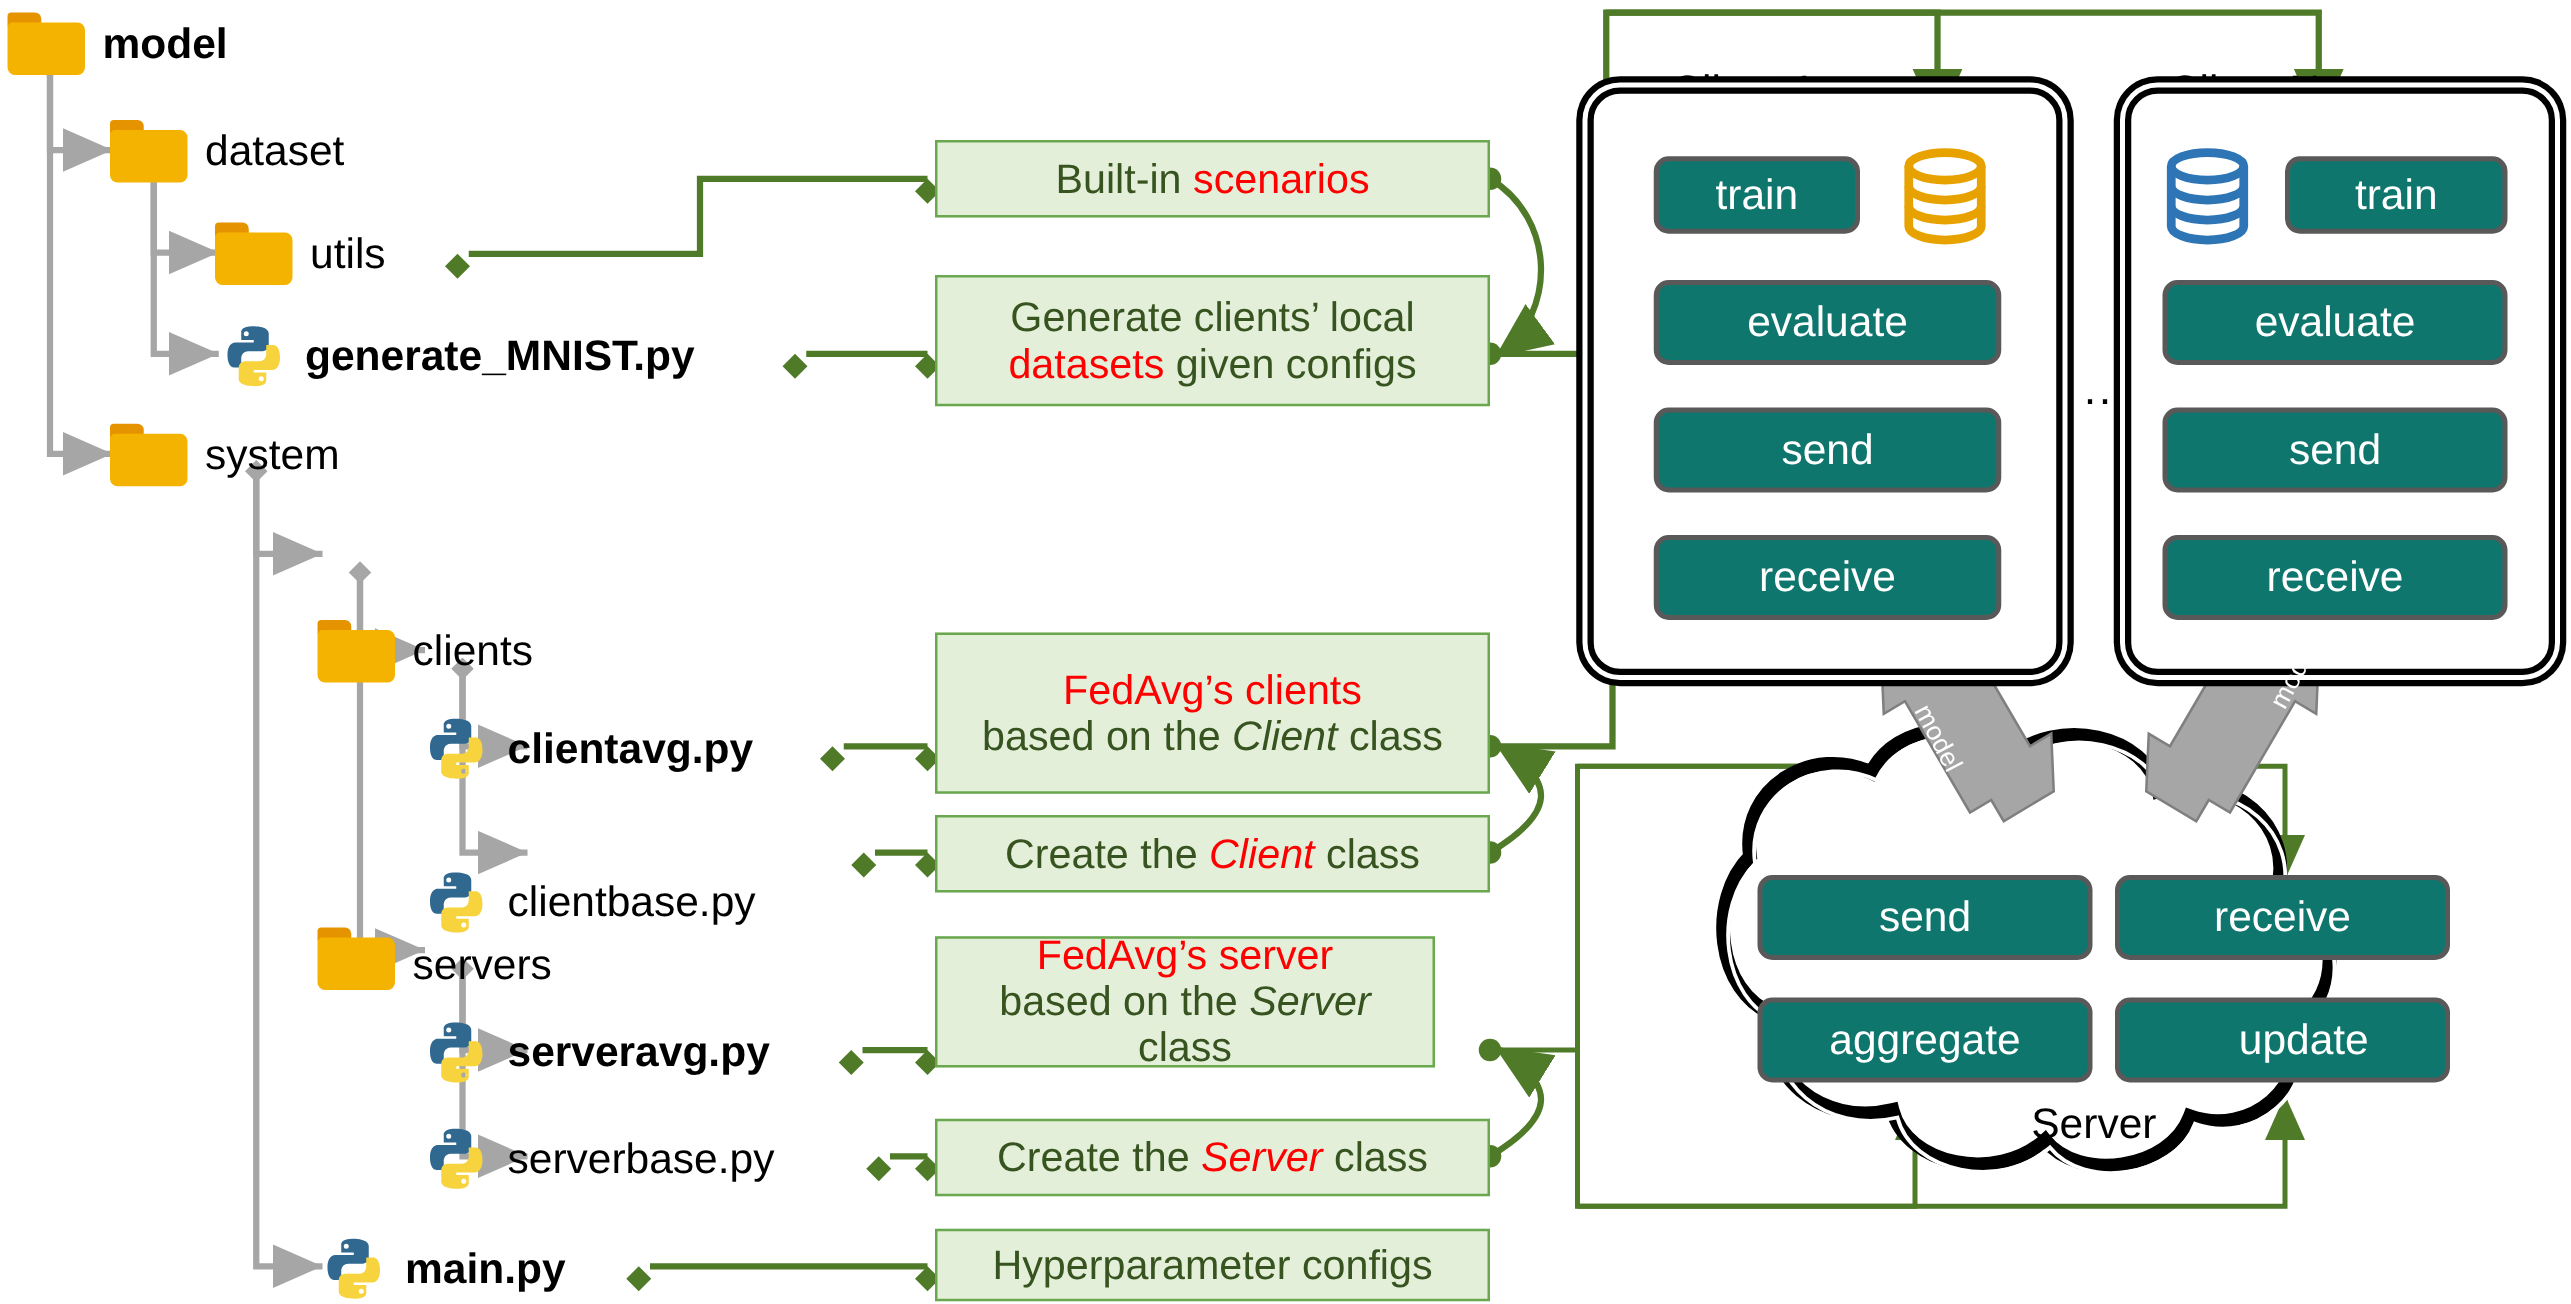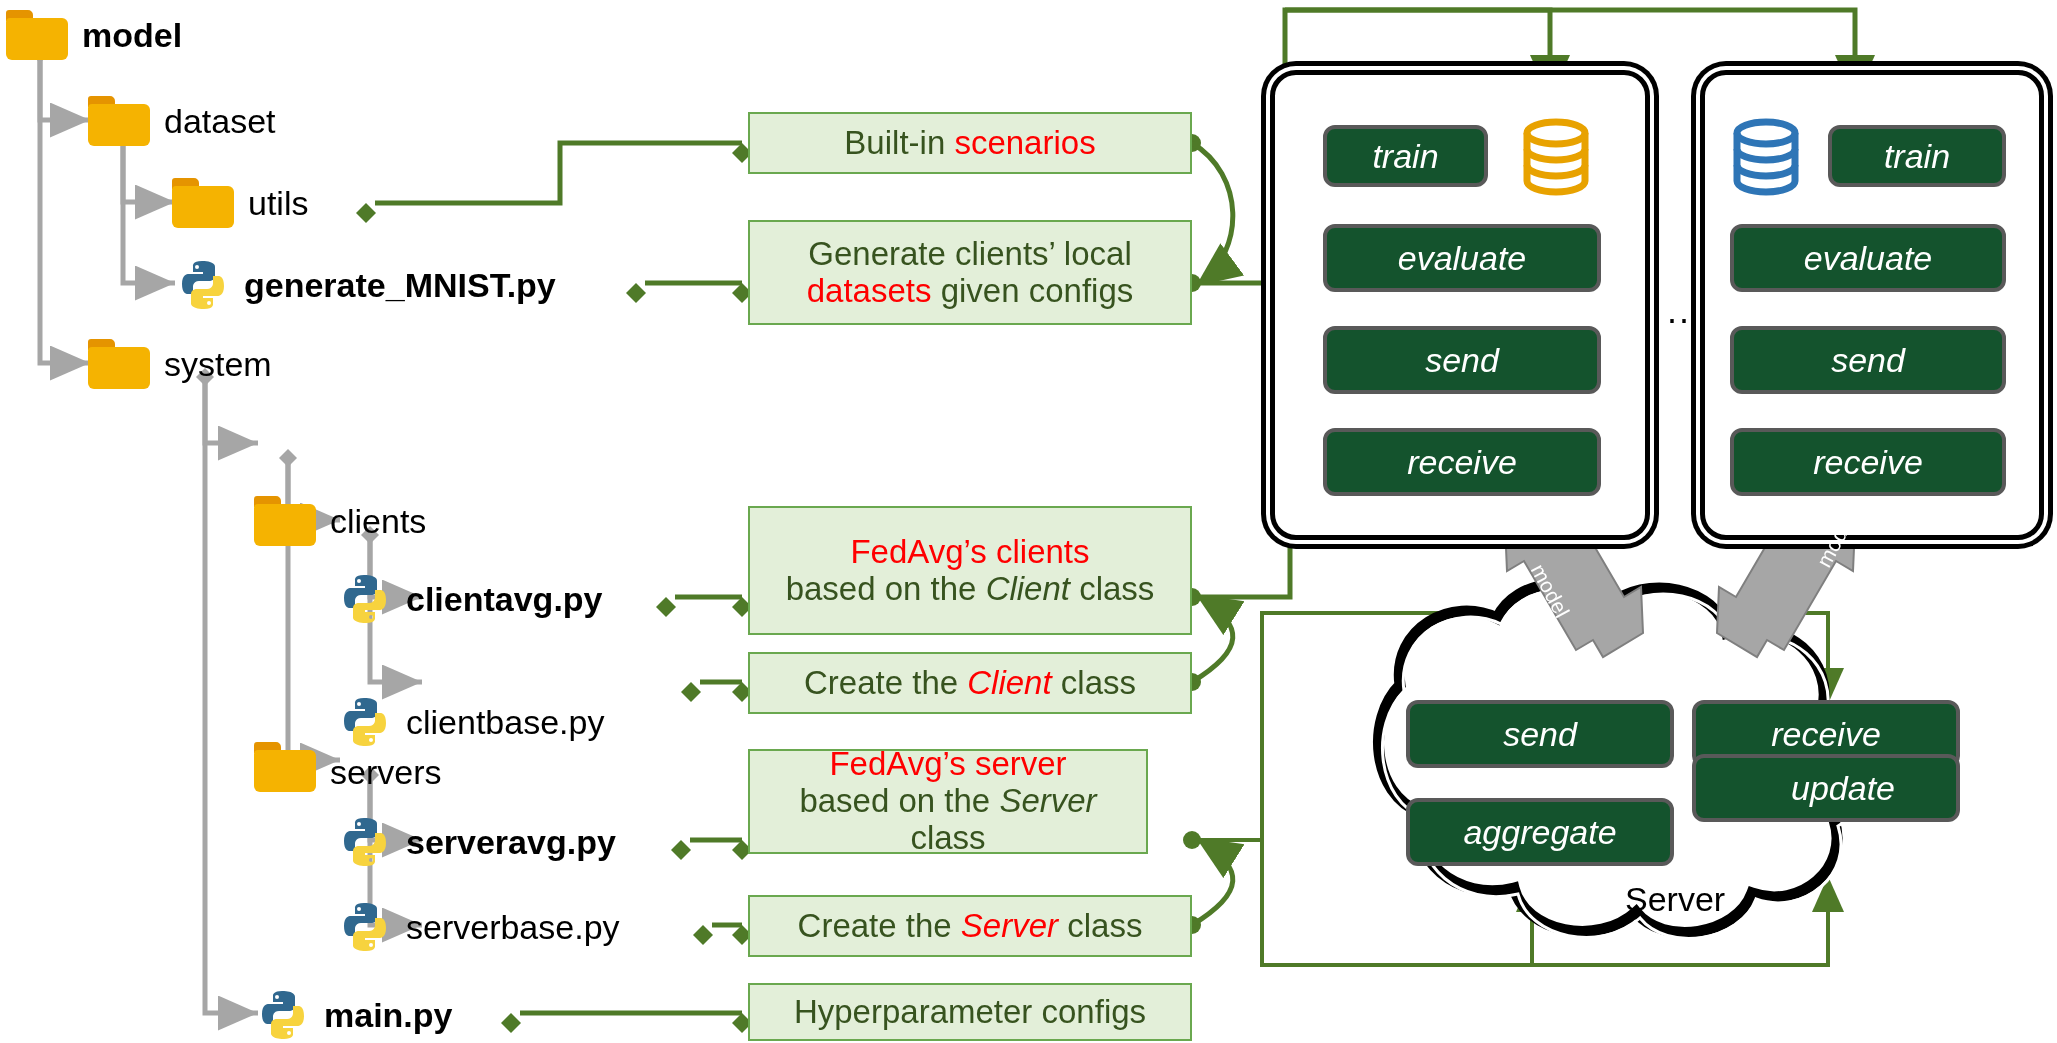--- a/index.html
+++ b/index.html
@@ -29,23 +29,23 @@
   .gbox .txt{font-size:33px;line-height:1.12;color:#37531f;padding:0 10px;}
   .gbox .txt .red{color:#ff0000;}
   .gbox .txt .it{font-style:italic;}
   .gbox .txt .redit{color:#ff0000;font-style:italic;}
 
   
   .client-box{position:absolute;box-sizing:border-box;background:#fff;
       border:5px solid #000;border-radius:26px;
       box-shadow:0 0 0 4px #fff, 0 0 0 9px #000;}
   .client-title{position:absolute;font-size:34px;color:#000;white-space:nowrap;margin-top:32px;}
-  .meth{position:absolute;box-sizing:border-box;background:#14532d;
+  .meth{position:absolute;box-sizing:border-box;background:#0f766e;
       border:4px solid #595959;border-radius:12px;display:flex;
-      align-items:center;justify-content:center;color:#fff;font-size:34px;font-style:italic;}
+      align-items:center;justify-content:center;color:#fff;font-size:34px;}
   .ellipsis{position:absolute;font-size:36px;color:#000;letter-spacing:2px;}
 
   
   .server-label{position:absolute;font-size:34px;color:#000;}
   .model-label{position:absolute;color:#fff;font-size:21px;white-space:nowrap;}
 </style>
 </head>
 <body>
 
 <div id="stage">
@@ -387,17 +387,17 @@
   <div class="meth" style="left:1730px;top:224px;width:276px;height:68px;">evaluate</div>
   <div class="meth" style="left:1730px;top:326px;width:276px;height:68px;">send</div>
   <div class="meth" style="left:1730px;top:428px;width:276px;height:68px;">receive</div>
 
   <div class="model-label" style="left:1547px;top:560px;transform:rotate(62deg);transform-origin:left top;">model</div>
   <div class="model-label" style="left:1812px;top:560px;transform:rotate(-62deg);transform-origin:left top;">model</div>
 
   <div class="meth" style="left:1406px;top:700px;width:268px;height:68px;">send</div>
   <div class="meth" style="left:1692px;top:700px;width:268px;height:68px;">receive</div>
   <div class="meth" style="left:1406px;top:798px;width:268px;height:68px;">aggregate</div>
-  <div class="meth" style="left:1692px;top:754px;width:268px;height:68px;padding-left:34px;">update</div>
+  <div class="meth" style="left:1692px;top:798px;width:268px;height:68px;padding-left:34px;">update</div>
 
   <div class="server-label" style="left:1625px;top:880px;">Server</div>
 
 </div>
 
 </body></html>

